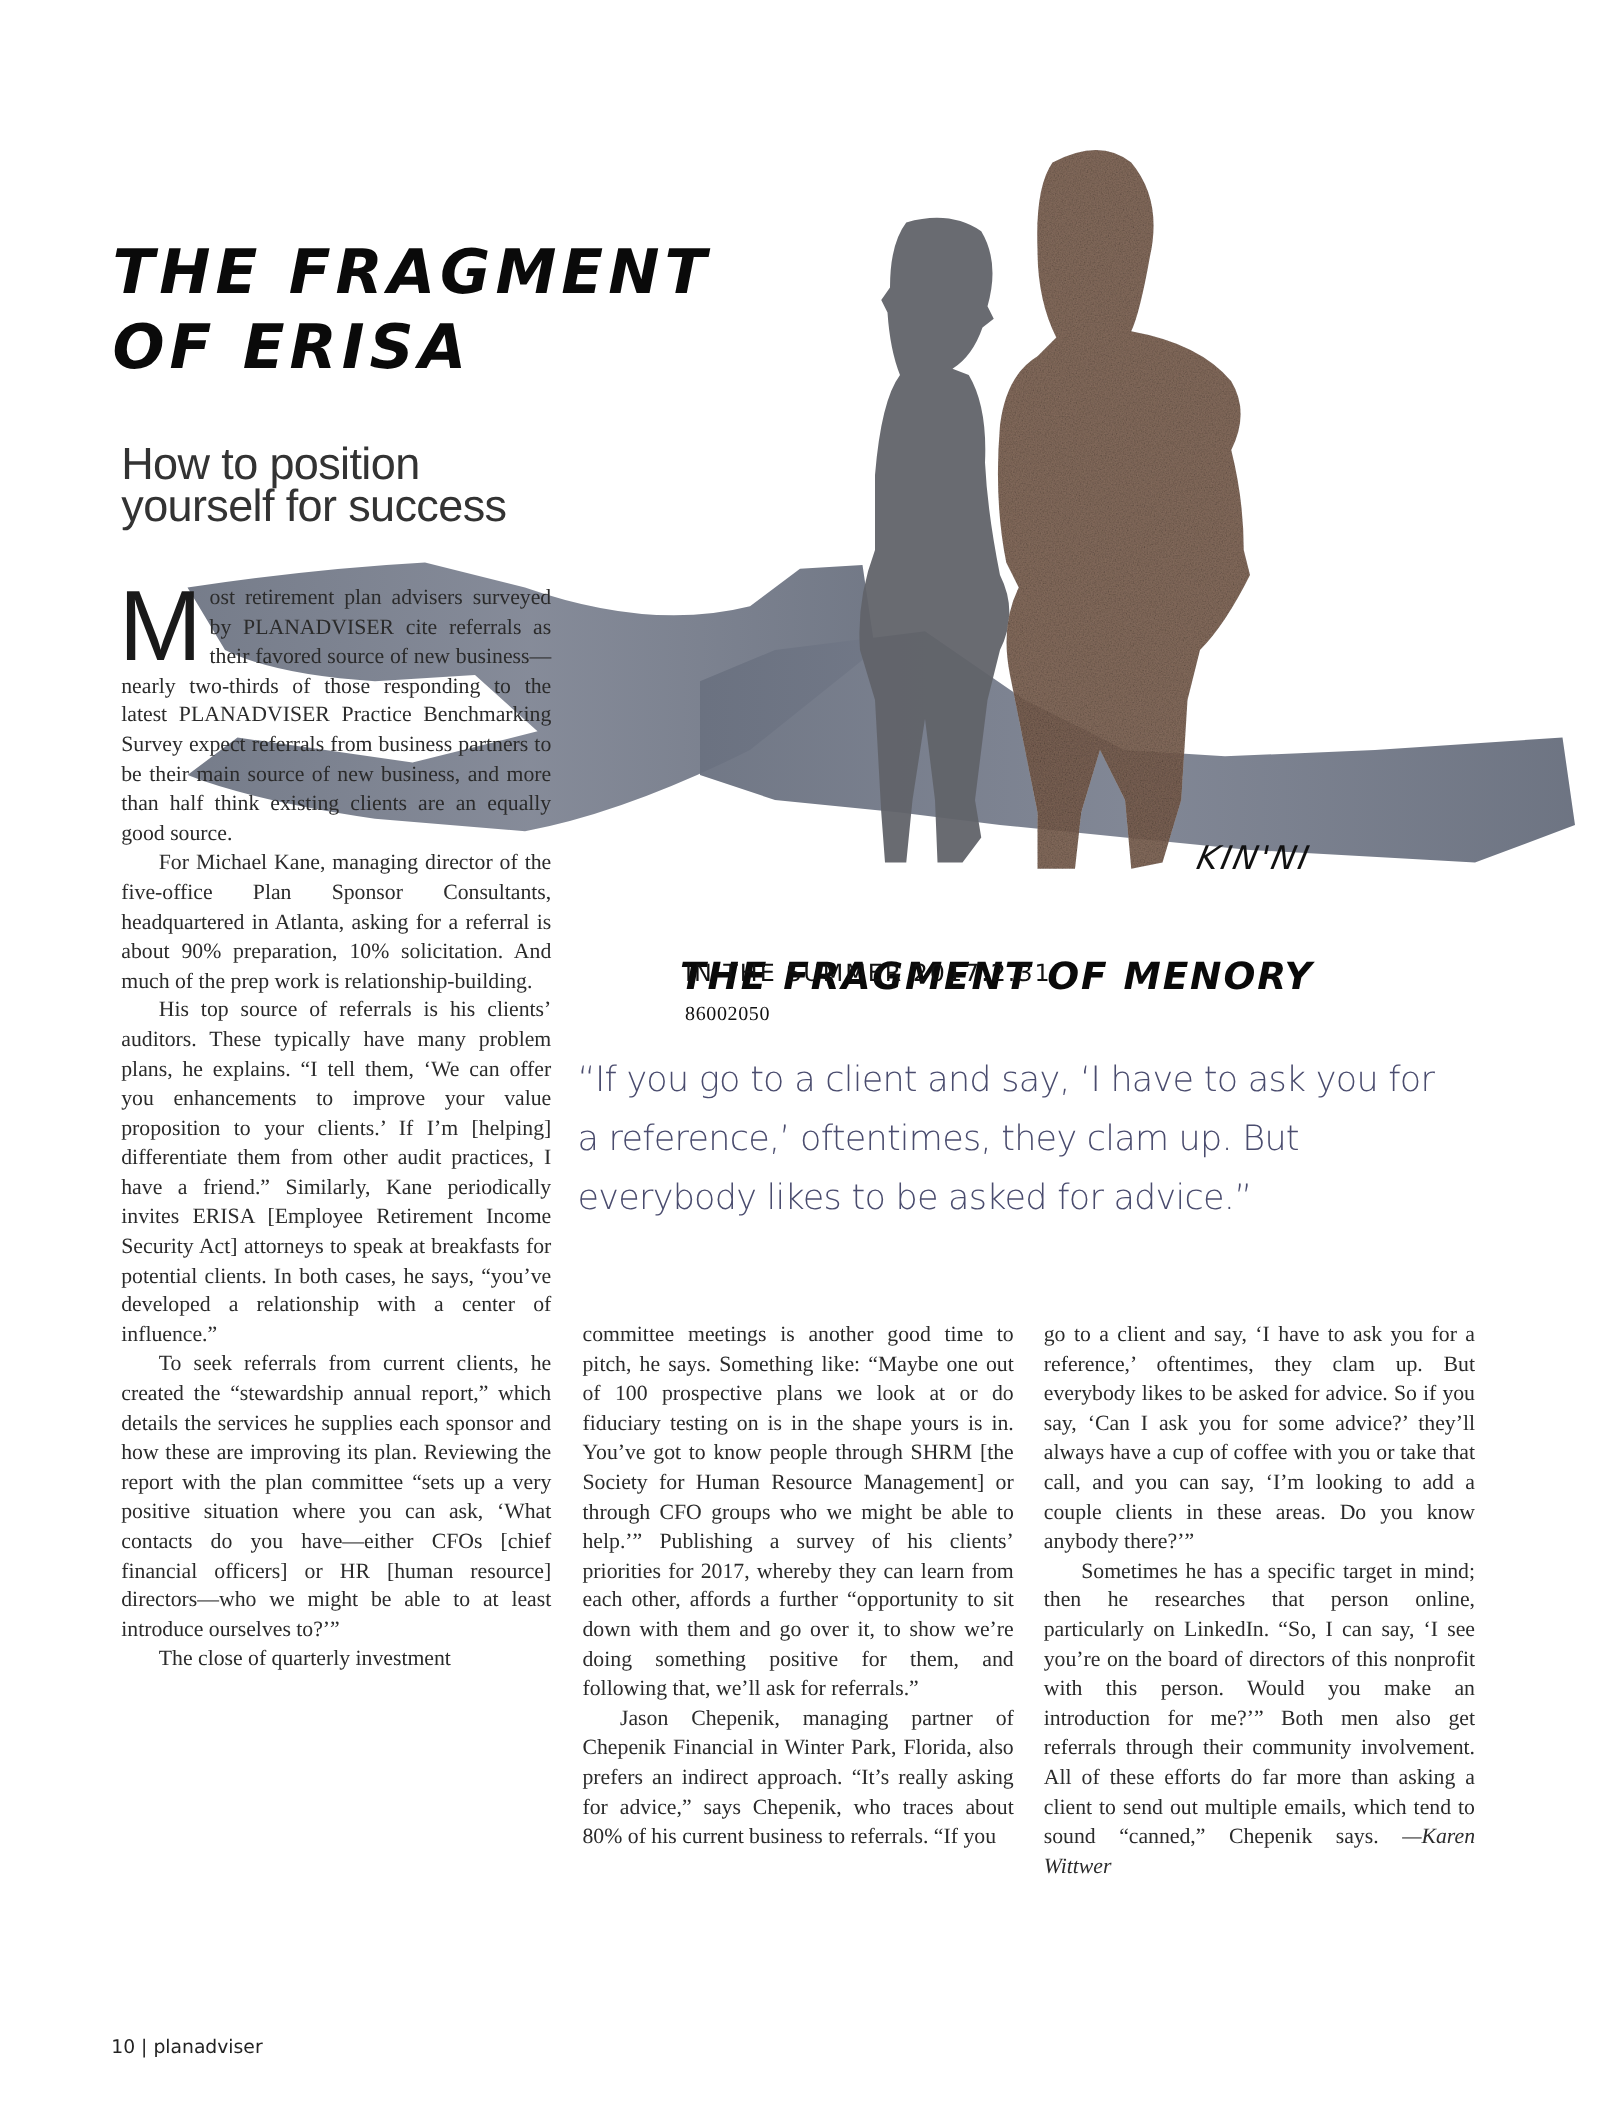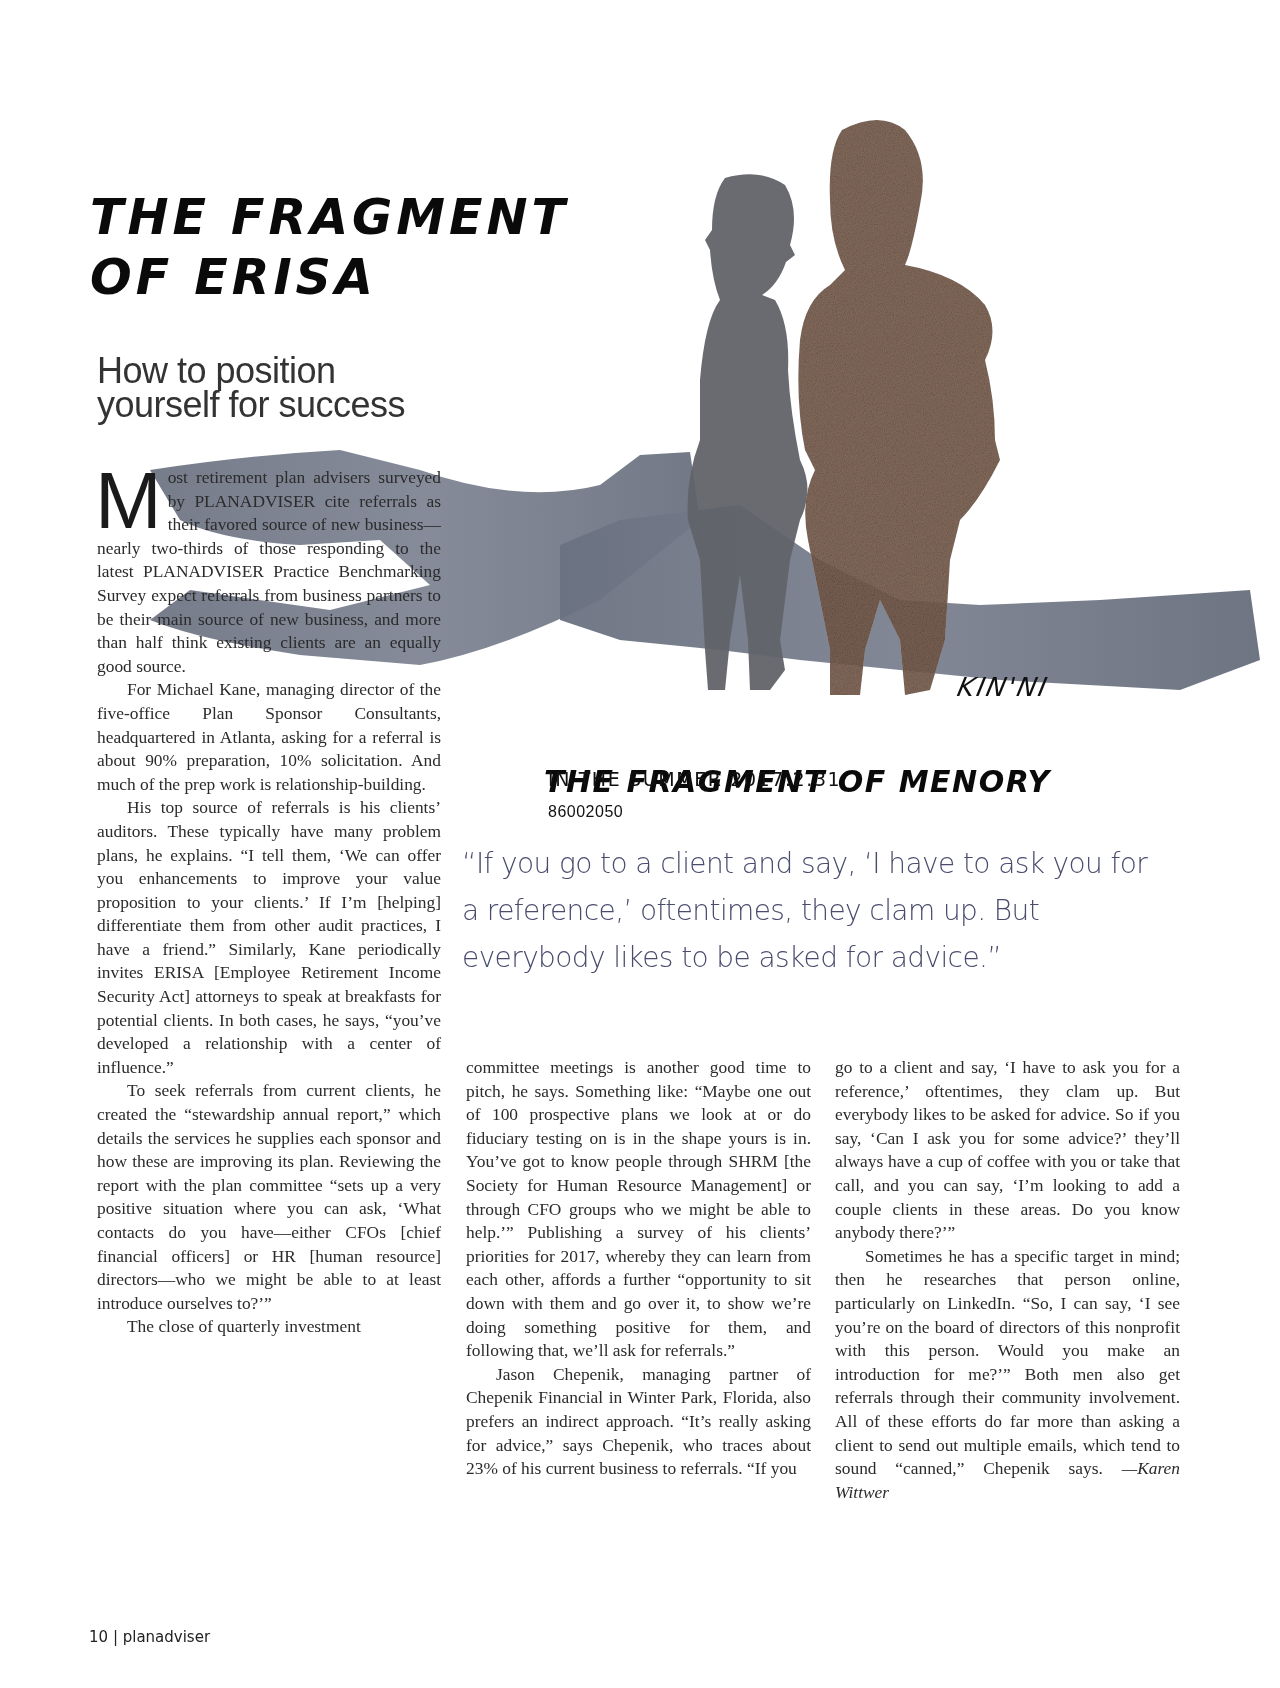--- a/index.html
+++ b/index.html
@@ -34,21 +34,21 @@
   .col1 { position: absolute; }
   .caption-title {
     left: 544px; top: 764px; font-family: "DejaVu Sans", sans-serif; font-weight: bold;
     font-size: 30px; letter-spacing: 1.5px; color: #0a0a0a; z-index: 4; white-space: nowrap; font-style: italic;
   }
   .caption-date {
     left: 548px; top: 768px; font-family: "DejaVu Sans", sans-serif;
     font-size: 19px; letter-spacing: 1.6px; color: #111; z-index: 4;
   }
   .caption-code {
-    left: 548px; top: 803px; font-family: Liberation Sans, sans-serif;
+    left: 548px; top: 803px; font-family: Liberation Serif, serif;
     font-size: 16px; letter-spacing: 0.5px; color: #111; z-index: 4;
   }
   .pullquote {
     left: 462px; top: 840px; width: 700px;
     font-family: "DejaVu Sans", sans-serif; font-size: 28px; line-height: 47px;
     color: #4a4c6e; letter-spacing: -0.6px; font-weight: 300;
   }
   .signature {
     left: 958px; top: 672px; font-family: "DejaVu Sans", sans-serif; font-style: italic;
     font-size: 26px; color: #111; letter-spacing: 2px; z-index: 4; transform: skewX(-12deg);
@@ -106,21 +106,21 @@
 <div class="abs signature">KIN'NI</div>
 
 <div class="abs caption-title">THE FRAGMENT OF MENORY</div>
 <div class="abs caption-date">IN THE SUMMER 2017.2.31</div>
 <div class="abs caption-code">86002050</div>
 
 <div class="abs pullquote">“If you go to a client and say, ‘I have to ask you for a reference,’ oftentimes, they clam up. But everybody likes to be asked for advice.”</div>
 
 <div class="abs col col2">
   <p class="noindent">committee meetings is another good time to pitch, he says. Something like: “Maybe one out of 100 prospective plans we look at or do fiduciary testing on is in the shape yours is in. You’ve got to know people through SHRM [the Society for Human Resource Management] or through CFO groups who we might be able to help.’” Publishing a survey of his clients’ priorities for 2017, whereby they can learn from each other, affords a further “opportunity to sit down with them and go over it, to show we’re doing something positive for them, and following that, we’ll ask for referrals.”</p>
-  <p>Jason Chepenik, managing partner of Chepenik Financial in Winter Park, Florida, also prefers an indirect approach. “It’s really asking for advice,” says Chepenik, who traces about 23% of his current business to referrals. “If you</p>
+  <p>Jason Chepenik, managing partner of Chepenik Financial in Winter Park, Florida, also prefers an indirect approach. “It’s really asking for advice,” says Chepenik, who traces about 80% of his current business to referrals. “If you</p>
 </div>
 
 <div class="abs col col3">
   <p class="noindent">go to a client and say, ‘I have to ask you for a reference,’ oftentimes, they clam up. But everybody likes to be asked for advice. So if you say, ‘Can I ask you for some advice?’ they’ll always have a cup of coffee with you or take that call, and you can say, ‘I’m looking to add a couple clients in these areas. Do you know anybody there?’”</p>
   <p><span>Sometimes he has a specific target in mind; then he researches that person online, particularly on LinkedIn. “So, I can say, ‘I see you’re on the board of directors of this nonprofit with this person. Would you make an introduction for me?’” Both men also get referrals through their community involvement. All of these efforts do far more than asking a client to send out multiple emails, which tend to sound “canned,” Chepenik says.</span> <span class="byline">—Karen Wittwer</span></p>
 </div>
 
 <div class="abs folio">
   <span>10</span>
   <span>|</span>

